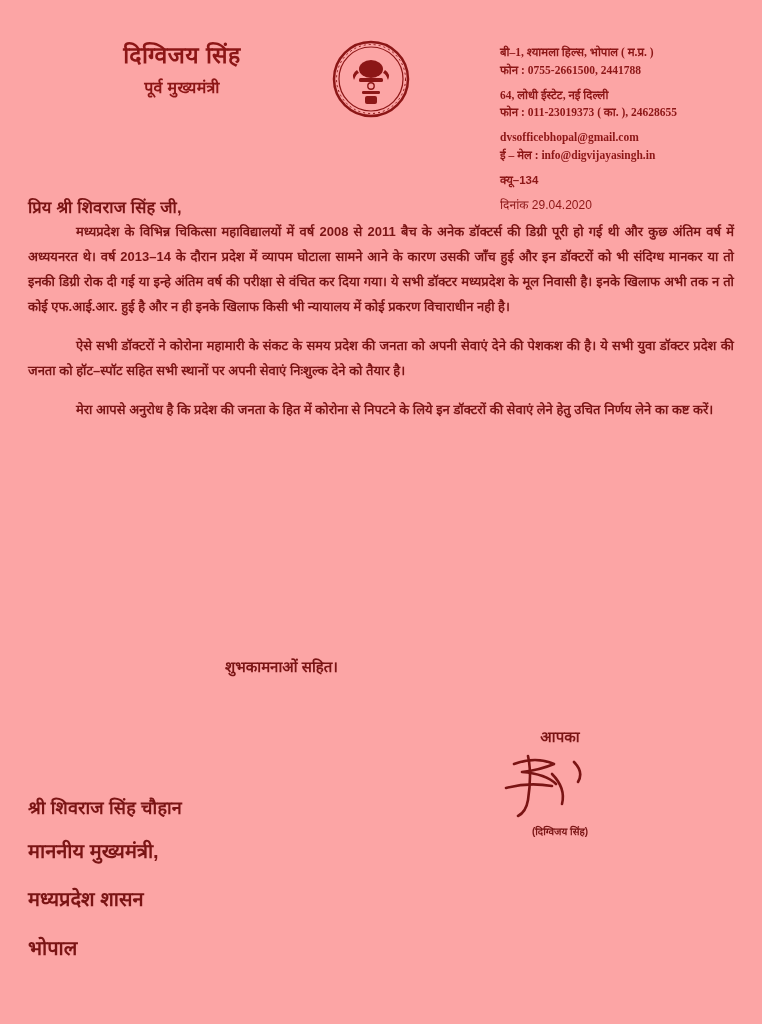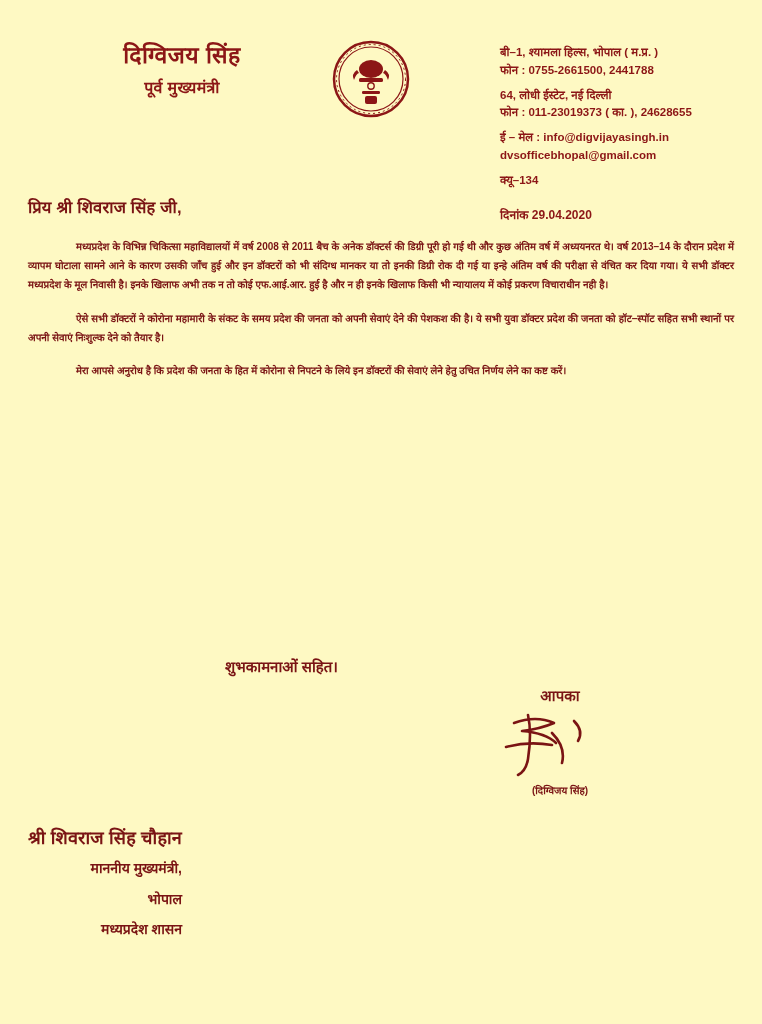--- a/index.html
+++ b/index.html
@@ -11,21 +11,21 @@
     width: 762px;
     height: 1024px;
     position: relative;
     font-family: "Liberation Sans", sans-serif;
     color: #7a1414;
     overflow: hidden;
   }
   .page {
     position: absolute;
     inset: 0;
-    background: #fef9c3;
+    background: #fca5a5;
   }
 
   
   .letterhead {
     position: absolute;
     top: 34px;
     left: 0;
     right: 0;
     height: 140px;
   }
@@ -63,51 +63,51 @@
   .lh-right {
     position: absolute;
     left: 500px;
     top: 10px;
     width: 240px;
     color: #8c1616;
     font-size: 11.5px;
     font-weight: bold;
     line-height: 1.55;
   }
-  .lh-right .blk { margin-bottom: 7px; }
+  .lh-right .blk { margin-bottom: 7px; font-family: Liberation Serif, serif; }
   .lh-right .mail { color: #8c1616; }
 
   .lh-queue {
     margin-top: 6px;
     font-size: 11.5px;
     font-weight: bold;
   }
   .lh-date {
-    margin-top: 16px;
+    margin-top: 6px;
     font-size: 12px;
-    font-weight: bold;
+    font-weight: normal;
   }
 
   
   .salutation {
     position: absolute;
     left: 28px;
     top: 195px;
     font-size: 16.5px;
     font-weight: bold;
     color: #7a1414;
     letter-spacing: 0.2px;
   }
 
   .body-text {
     position: absolute;
     left: 28px;
-    top: 237px;
+    top: 220px;
     width: 706px;
-    font-size: 10px;
+    font-size: 13px;
     line-height: 1.92;
     color: #7a1414;
     font-weight: bold;
     text-align: justify;
     text-justify: inter-word;
   }
   .para {
     margin: 0 0 14px 0;
     text-indent: 48px;
   }
@@ -118,21 +118,21 @@
     left: 225px;
     top: 656px;
     font-size: 15px;
     font-weight: bold;
     color: #7a1414;
   }
 
   .sign-block {
     position: absolute;
     left: 470px;
-    top: 685px;
+    top: 726px;
     width: 180px;
     text-align: center;
     color: #7a1414;
   }
   .sign-yours {
     font-size: 15px;
     font-weight: bold;
   }
   .sign-mark {
     height: 78px;
@@ -142,34 +142,33 @@
   .sign-name {
     font-size: 10px;
     font-weight: bold;
     white-space: nowrap;
   }
 
   
   .addressee {
     position: absolute;
     left: 28px;
-    top: 825px;
+    top: 795px;
     color: #7a1414;
   }
   .addr-name {
     font-size: 18px;
     font-weight: bold;
     letter-spacing: 0.2px;
   }
   .addr-line {
-    font-size: 14px;
+    font-size: 20px;
     font-weight: bold;
     line-height: 1.62;
-    margin-top: 8px;
-    text-align: right;
+    margin-top: 16px;
   }
 </style>
 </head>
 <body>
 
 <div class="page">
 
   <div class="letterhead">
 
     <div class="lh-left">
@@ -200,22 +199,22 @@
     <div class="lh-right">
       <div class="blk">
         <div>बी–1, श्यामला हिल्स, भोपाल ( म.प्र. )</div>
         <div>फोन : 0755-2661500, 2441788</div>
       </div>
       <div class="blk">
         <div>64, लोधी ईस्टेट, नई दिल्ली</div>
         <div>फोन : 011-23019373 ( का. ), 24628655</div>
       </div>
       <div class="blk mail">
+        <div>dvsofficebhopal@gmail.com</div>
         <div>ई – मेल : info@digvijayasingh.in</div>
-        <div>dvsofficebhopal@gmail.com</div>
       </div>
       <div class="lh-queue">क्यू–134</div>
       <div class="lh-date">
         <span>दिनांक</span>
         <span>29.04.2020</span>
       </div>
     </div>
   </div>
 
   <div class="salutation">प्रिय श्री शिवराज सिंह जी,</div>
@@ -240,17 +239,17 @@
           <path d="M96 14 q10 10 4 20"></path>
         </g>
       </svg>
     </div>
     <div class="sign-name">(दिग्विजय सिंह)</div>
   </div>
 
   <div class="addressee">
     <div class="addr-name">श्री शिवराज सिंह चौहान</div>
     <div class="addr-line">माननीय मुख्यमंत्री,</div>
+    <div class="addr-line">मध्यप्रदेश शासन</div>
     <div class="addr-line">भोपाल</div>
-    <div class="addr-line">मध्यप्रदेश शासन</div>
   </div>
 
 </div>
 
 </body></html>

